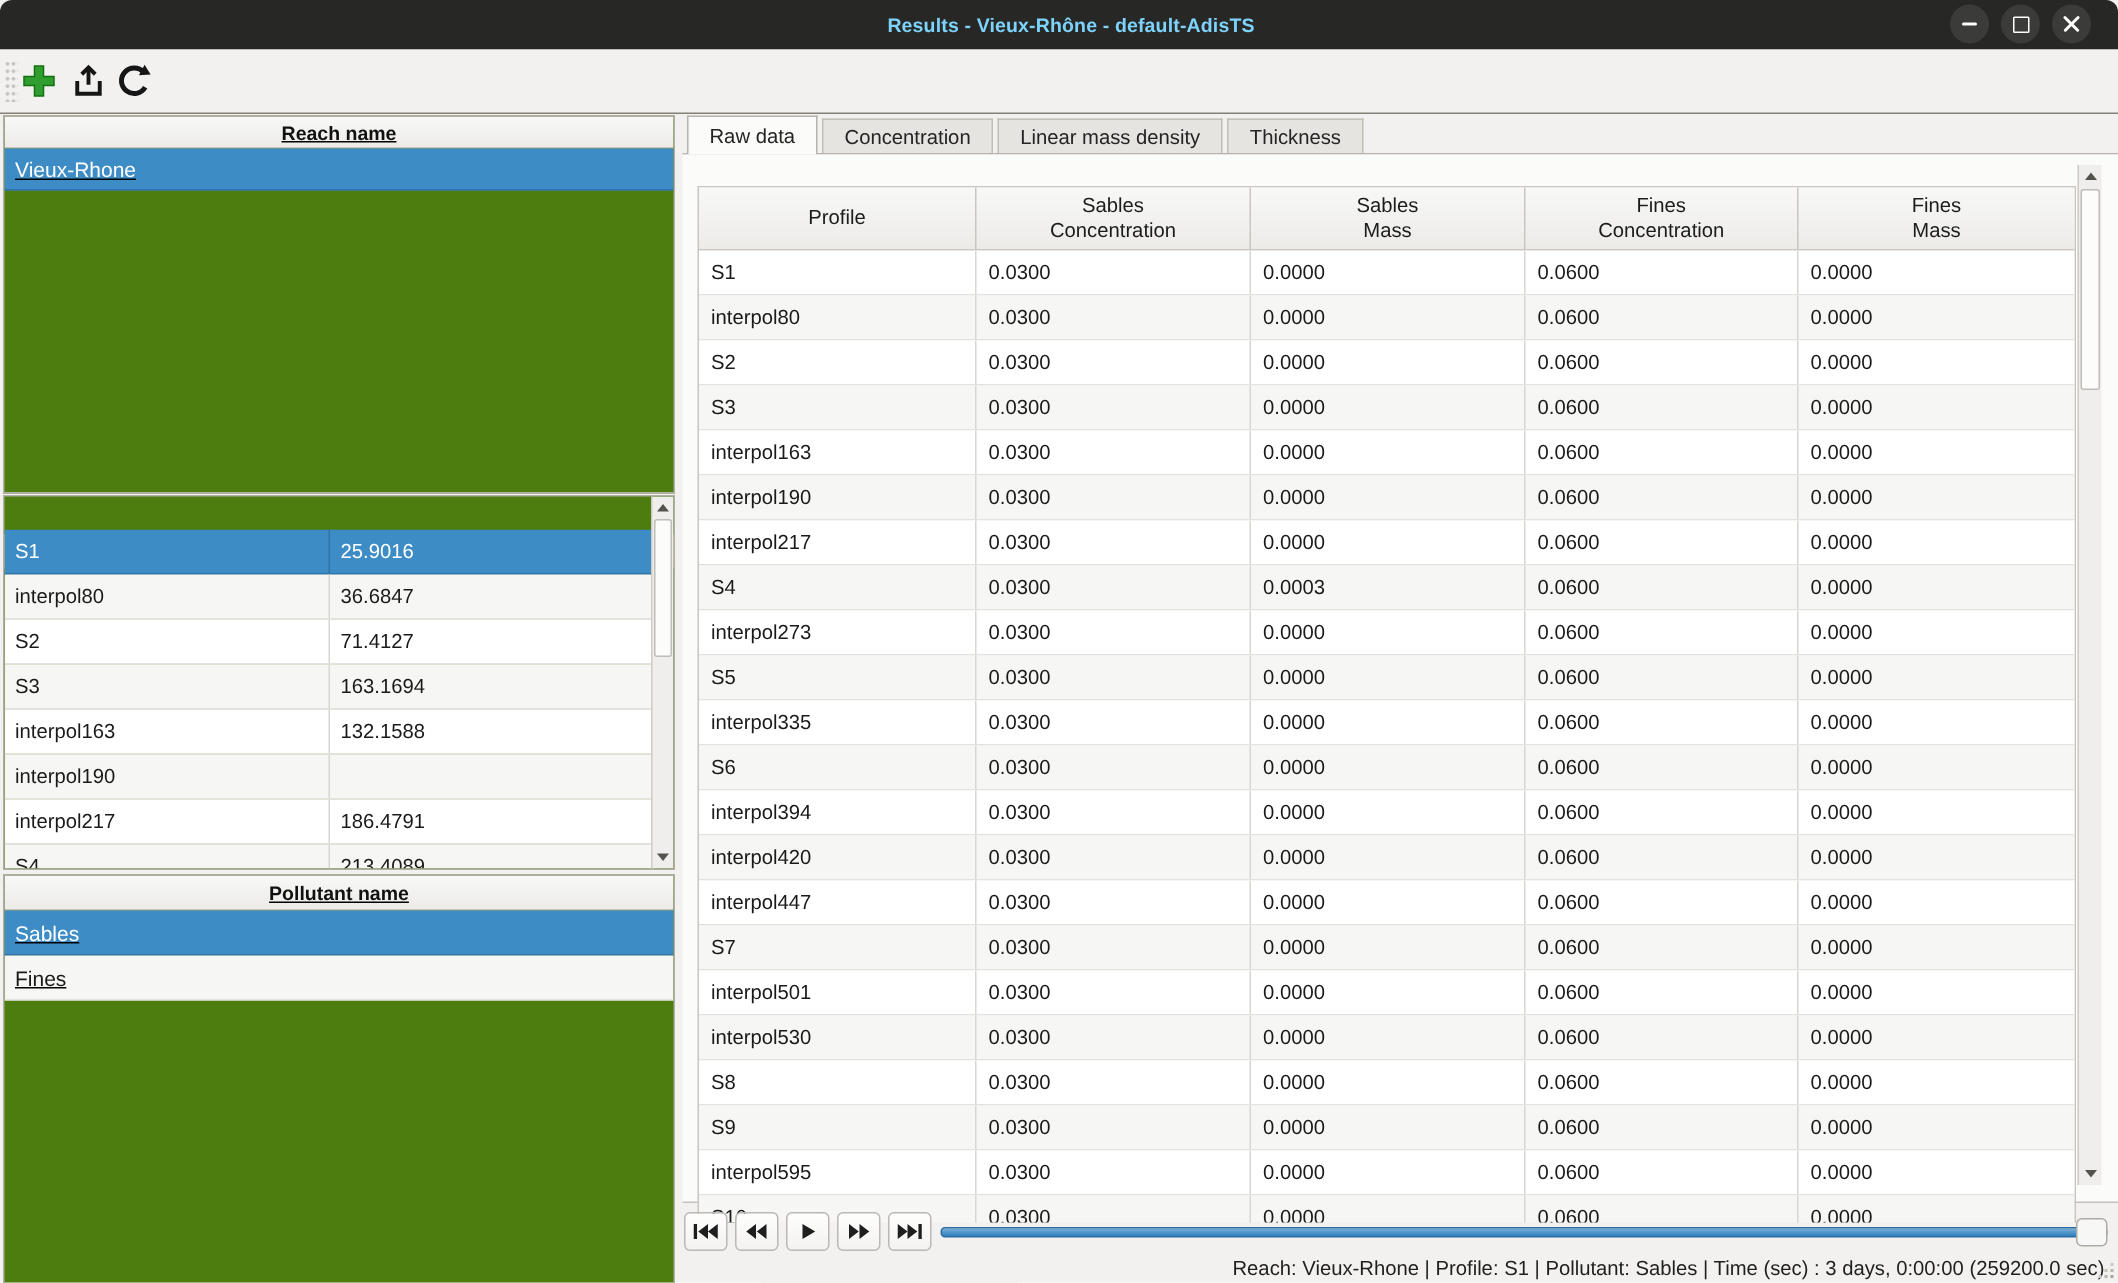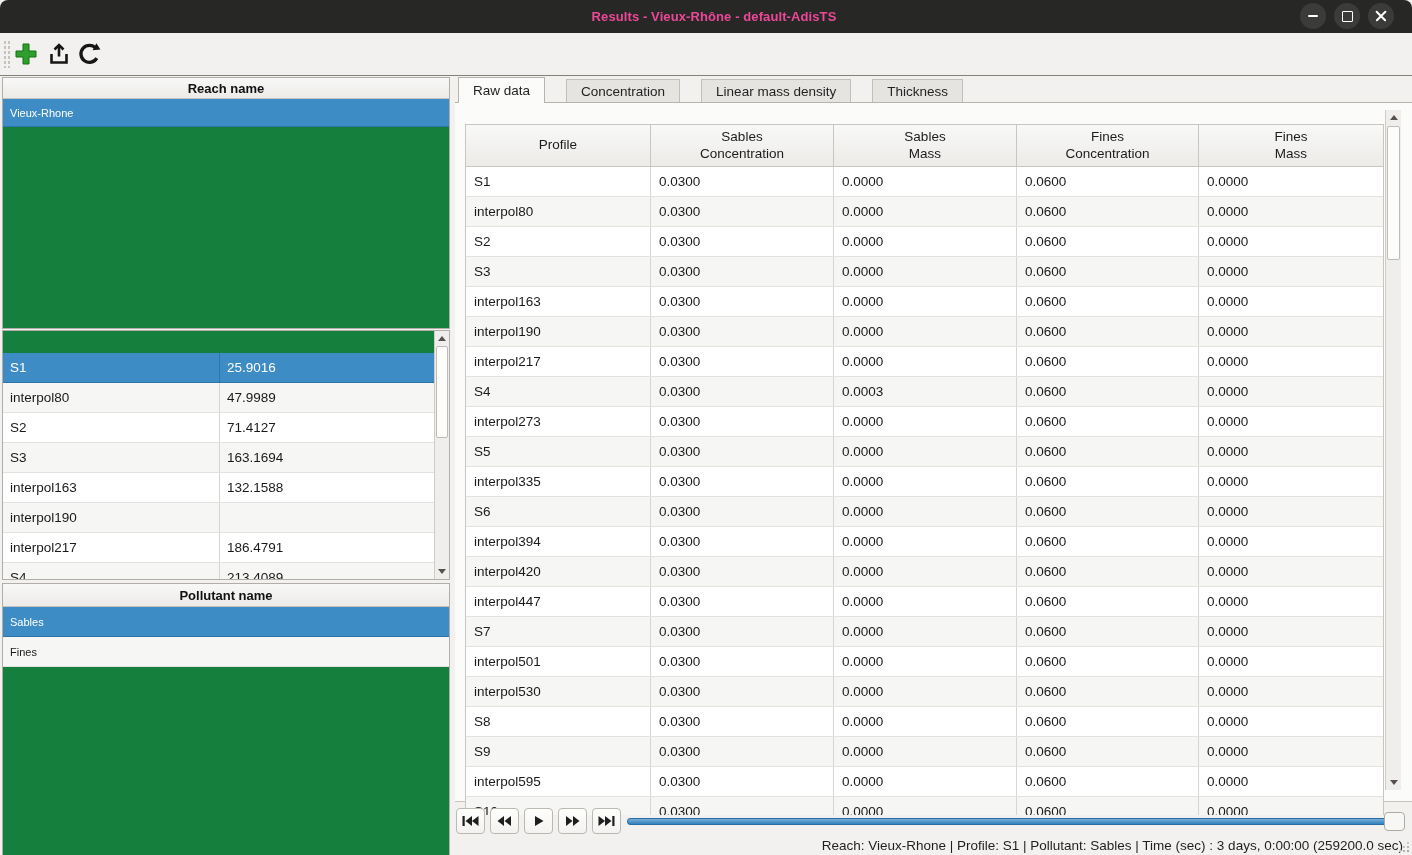--- a/index.html
+++ b/index.html
@@ -7,41 +7,41 @@
     width:1412px;height:855px;position:relative;overflow:hidden;
     background:#f2f1ef;font-family:"Liberation Sans",sans-serif;
     -webkit-font-smoothing:antialiased;
   }
   
   .titlebar{
     position:absolute;left:0;top:0;width:1412px;height:33px;
     background:#272725;border-radius:8px 8px 0 0;
     display:flex;align-items:center;justify-content:center;
   }
-  .titlebar .title{color:#ec4899;font-size:13px;font-weight:700;letter-spacing:.1px;padding-left:16px;}
+  .titlebar .title{color:#7dd3fc;font-size:13px;font-weight:700;letter-spacing:.1px;padding-left:16px;}
   .win-controls{position:absolute;right:18px;top:3px;display:flex;gap:8px;}
   .win-btn{width:26px;height:26px;border-radius:50%;background:#3b3b39;
     display:flex;align-items:center;justify-content:center;}
   .glyph-min{width:10px;height:2px;background:#fff;border-radius:1px;}
   .glyph-max{width:9px;height:9px;border:1.5px solid #fff;border-radius:1px;}
   .glyph-close{position:relative;width:12px;height:12px;}
   .glyph-close::before,.glyph-close::after{
     content:"";position:absolute;left:-1px;top:5px;width:14px;height:1.6px;background:#fff;border-radius:1px;}
   .glyph-close::before{transform:rotate(45deg);} .glyph-close::after{transform:rotate(-45deg);}
   
   .toolbar{position:absolute;left:0;top:33px;width:1412px;height:42px;
     background:#f2f1ef;border-bottom:1px solid #84807a;}
   .tgrip{position:absolute;left:3px;top:7px;width:9px;height:28px;
     background-image:radial-gradient(#c6c3be 1px, transparent 1.2px);background-size:4px 5px;}
   .tool-btn{position:absolute;top:8px;width:26px;height:26px;display:flex;align-items:center;justify-content:center;}
   
-  .panel{position:absolute;background:#15803d;border:1px solid #b1ada7;box-sizing:border-box;overflow:hidden;}
+  .panel{position:absolute;background:#4d7c0f;border:1px solid #b1ada7;box-sizing:border-box;overflow:hidden;text-decoration:underline;}
   .panel-header{background:linear-gradient(#f8f8f7,#ecebe8);border-bottom:1px solid #c7c4bf;
     font-weight:700;font-size:13px;color:#111;display:flex;align-items:center;justify-content:center;}
-  .list-row{font-size:11px;color:#1a1a1a;display:flex;align-items:center;padding-left:7px;
+  .list-row{font-size:14px;color:#1a1a1a;display:flex;align-items:center;padding-left:7px;
     border-bottom:1px solid #e4e2df;box-sizing:border-box;background:#fff;}
   .list-row.alt{background:#f6f6f4;}
   .list-row.sel{background:#3e8cc6;color:#fff;border-bottom:1px solid #2e74ab;}
   
   .reach-panel{left:2px;top:77px;width:448px;height:252px;}
   .reach-panel .panel-header{height:20px;}
   .reach-panel .list-row{height:28px;}
   .profile-panel{left:2px;top:330px;width:448px;height:250px;}
   .profile-header{display:flex;height:22px;background:linear-gradient(#f8f8f7,#ecebe8);border-bottom:1px solid #c7c4bf;margin-top:25px;}
   .ph-cell{font-weight:700;font-size:13px;color:#111;display:flex;align-items:center;justify-content:center;box-sizing:border-box;}
@@ -60,21 +60,21 @@
   .pollutant-panel .panel-header{height:22px;}
   .pollutant-panel .list-row{height:30px;}
   
   .vscroll{position:absolute;background:#efeeec;border-left:1px solid #cfccc6;box-sizing:border-box;}
   .sb-arrow{position:absolute;left:0;width:100%;height:15px;display:flex;align-items:center;justify-content:center;}
   .tri-up{width:0;height:0;border-left:4px solid transparent;border-right:4px solid transparent;border-bottom:5px solid #55524d;}
   .tri-down{width:0;height:0;border-left:4px solid transparent;border-right:4px solid transparent;border-top:5px solid #55524d;}
   .sb-thumb{position:absolute;left:1px;right:1px;background:#fcfcfb;border:1px solid #bfbcb6;border-radius:2px;box-sizing:border-box;}
   
   .tabstrip{position:absolute;left:455px;top:77px;width:957px;height:26px;
-    border-bottom:1px solid #b6b2ac;display:flex;align-items:flex-end;gap:21px;padding-left:3px;box-sizing:border-box;}
+    border-bottom:1px solid #b6b2ac;display:flex;align-items:flex-end;gap:3px;padding-left:3px;box-sizing:border-box;}
   .tab{box-sizing:border-box;font-size:13.5px;color:#242424;padding:0 14px;height:23px;display:flex;align-items:center;
     background:#e6e4e1;border:1px solid #c2beb8;border-bottom:none;}
   .tab.active{background:#fbfbfa;border-color:#b6b2ac;height:26px;margin-bottom:-1px;}
   .content-area{position:absolute;left:455px;top:103px;width:957px;height:699px;
     background:#fbfbfa;border-bottom:1px solid #c5c2bc;box-sizing:border-box;}
   
   .dtable{position:absolute;left:10px;top:21px;width:919px;border:1px solid #c9c6c1;border-bottom:none;box-sizing:border-box;}
   .dhead{display:flex;height:42px;background:linear-gradient(#f8f8f7,#ecebe8);border-bottom:1px solid #c9c6c1;box-sizing:border-box;}
   .dh-cell{font-size:13.5px;color:#1c1c1c;display:flex;align-items:center;justify-content:center;text-align:center;
     white-space:pre-line;line-height:1.2;box-sizing:border-box;border-right:1px solid #c9c6c1;}
@@ -156,21 +156,21 @@
     <div class="ph-cell ph-name">Name</div>
     <div class="ph-cell ph-rk">River Kilometer (m)</div>
   </div>
   <div class="profile-rows" id="profile-rows">
       <div class="prow sel">
         <div class="pcell pc-name">S1</div>
         <div class="pcell pc-rk">25.9016</div>
       </div>
       <div class="prow alt">
         <div class="pcell pc-name">interpol80</div>
-        <div class="pcell pc-rk">47.9989</div>
+        <div class="pcell pc-rk">36.6847</div>
       </div>
       <div class="prow">
         <div class="pcell pc-name">S2</div>
         <div class="pcell pc-rk">71.4127</div>
       </div>
       <div class="prow alt">
         <div class="pcell pc-name">S3</div>
         <div class="pcell pc-rk">163.1694</div>
       </div>
       <div class="prow">

